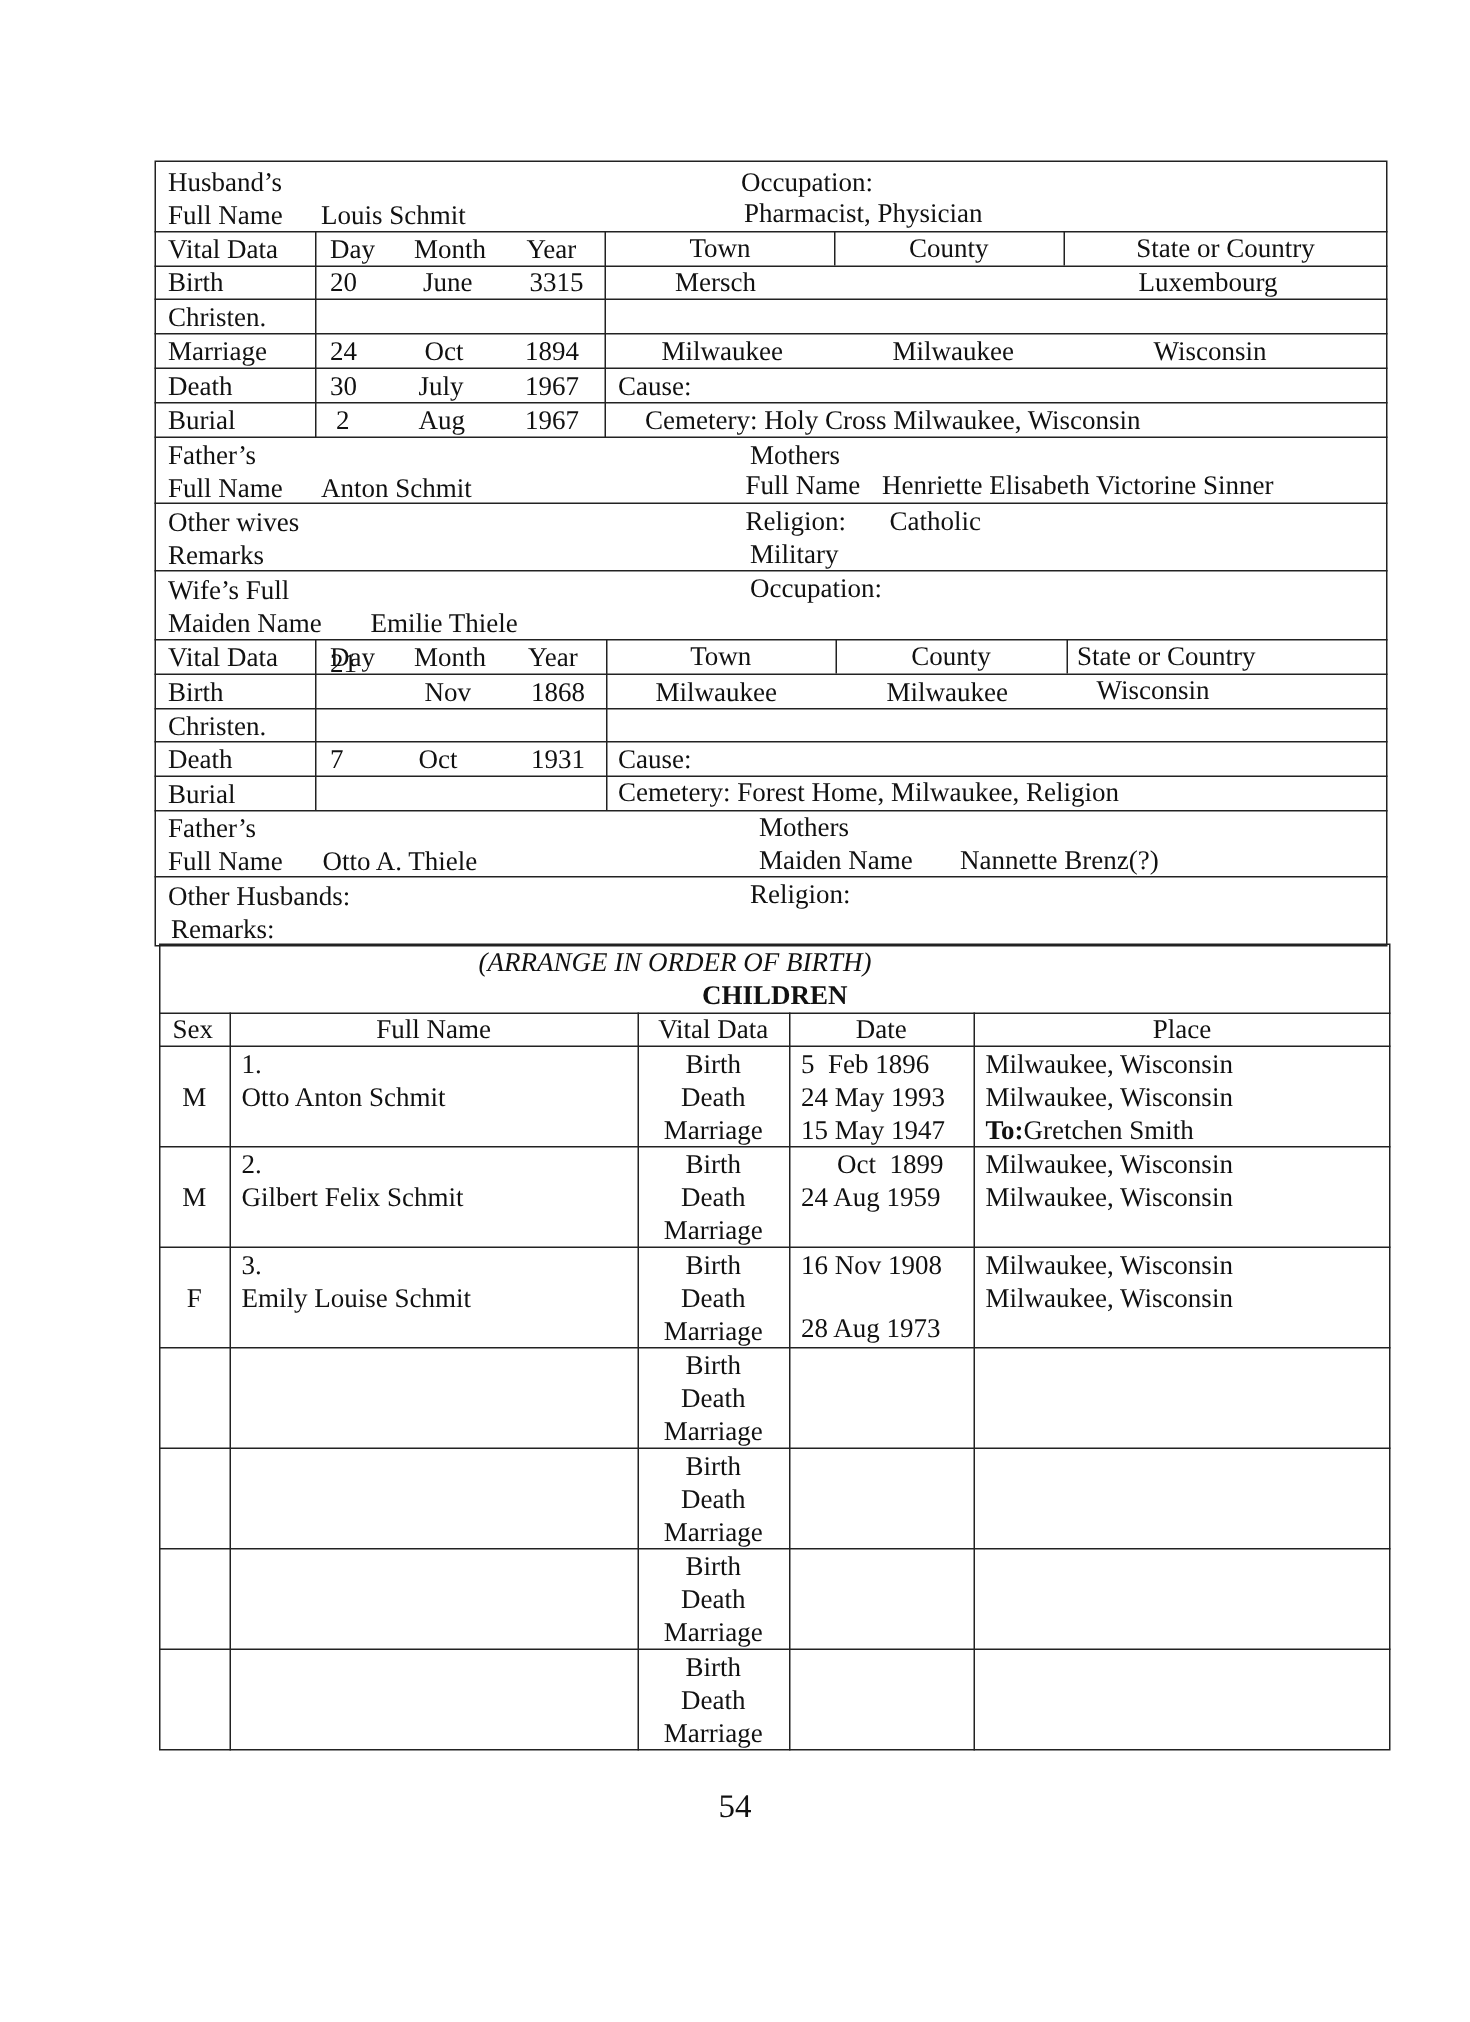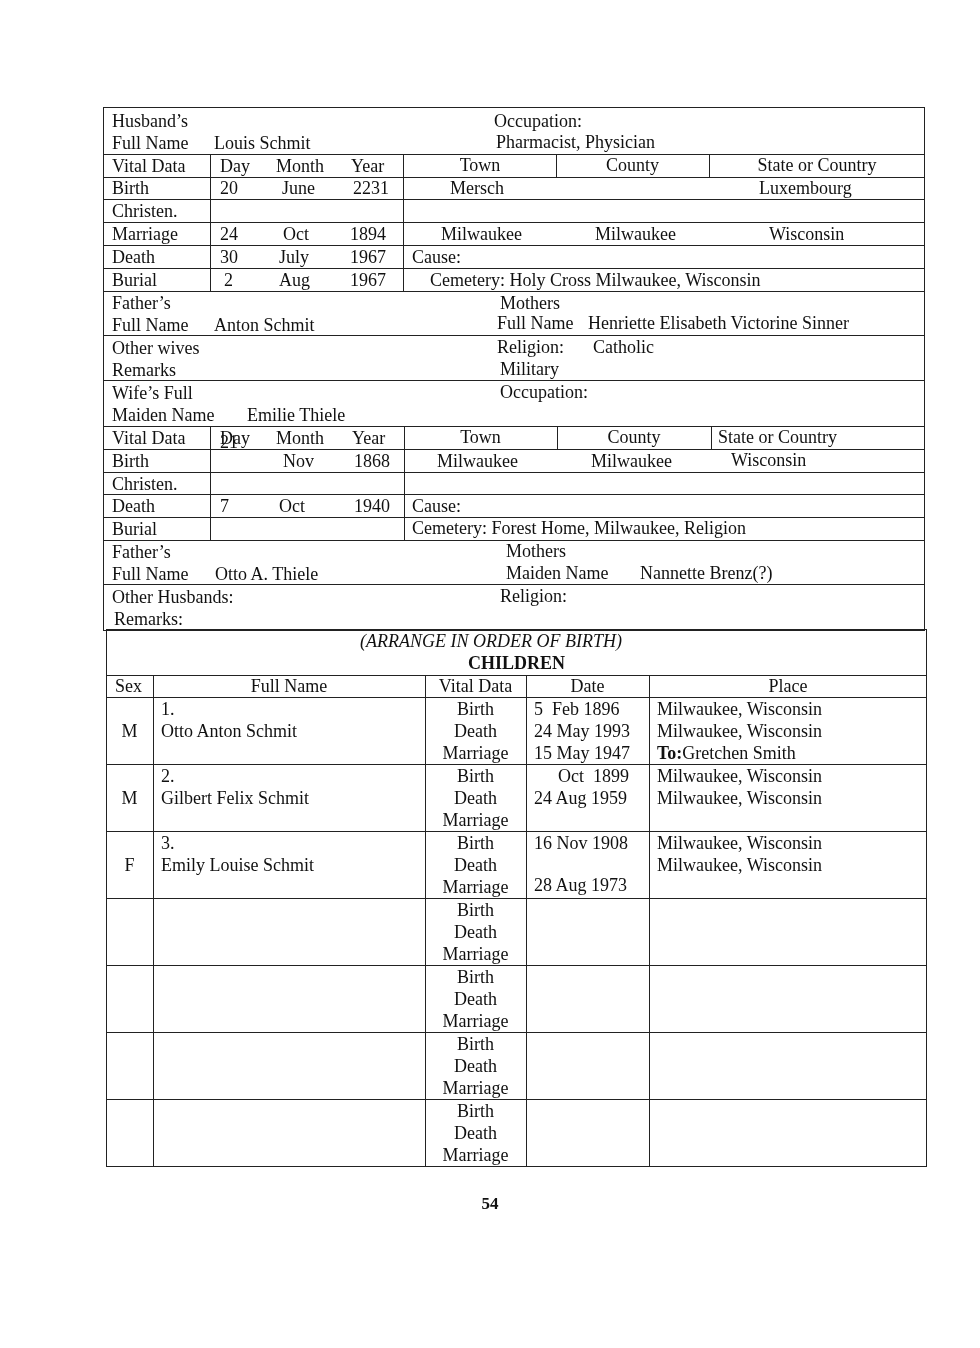--- a/index.html
+++ b/index.html
@@ -5,21 +5,21 @@
   html, body { margin:0; padding:0; background:#ffffff; }
   body { width:980px; height:1348px; position:relative; overflow:hidden;
          font-family:"Liberation Serif", "DejaVu Serif", serif; color:#111; font-size:18px; }
   .abs { position:absolute; white-space:nowrap; line-height:22px; }
   .line-h { position:absolute; height:0; border-top:1.5px solid #222; }
   .line-v { position:absolute; width:0; border-left:1.5px solid #222; }
   .frame { position:absolute; border:1.5px solid #222; box-sizing:border-box; }
   .c { text-align:center; }
   .b { font-weight:bold; }
   .i { font-style:italic; }
-  .page-num { font-size:17px;font-weight:bold; }
+  .page-num { font-size:22px; }
 </style>
 </head>
 <body>
 
 <div class="frame" style="left:103px;top:107px;width:822px;height:524px;"></div>
 <div class="frame" style="left:106px;top:629px;width:821px;height:538px;"></div>
 
 <div>
   <div class="abs" style="left:112px;top:110px;">Husband’s</div>
   <div class="abs" style="left:112px;top:132px;">Full Name</div>
@@ -40,21 +40,21 @@
   <div class="line-h" style="left:103px;top:177px;width:822px;"></div>
   <div class="line-v" style="left:210px;top:154px;height:138px;"></div>
   <div class="line-v" style="left:403px;top:154px;height:138px;"></div>
   <div class="line-v" style="left:556px;top:154px;height:23px;"></div>
   <div class="line-v" style="left:709px;top:154px;height:23px;"></div>
 
   <div>
     <div class="abs" style="left:112px;top:177px;">Birth</div>
     <div class="abs" style="left:220px;top:177px;">20</div>
     <div class="abs" style="left:282px;top:177px;">June</div>
-    <div class="abs" style="left:353px;top:177px;">2231</div>
+    <div class="abs" style="left:353px;top:177px;">3315</div>
     <div class="abs" style="left:450px;top:177px;">Mersch</div>
     <div class="abs" style="left:759px;top:177px;">Luxembourg</div>
   </div>
   <div class="line-h" style="left:103px;top:199px;width:822px;"></div>
 
   <div class="abs" style="left:112px;top:200px;">Christen.</div>
   <div class="line-h" style="left:103px;top:222px;width:822px;"></div>
 
   <div>
     <div class="abs" style="left:112px;top:223px;">Marriage</div>
@@ -133,21 +133,21 @@
   </div>
   <div class="line-h" style="left:103px;top:472px;width:822px;"></div>
 
   <div class="abs" style="left:112px;top:473px;">Christen.</div>
   <div class="line-h" style="left:103px;top:494px;width:822px;"></div>
 
   <div>
     <div class="abs" style="left:112px;top:495px;">Death</div>
     <div class="abs" style="left:220px;top:495px;">7</div>
     <div class="abs" style="left:279px;top:495px;">Oct</div>
-    <div class="abs" style="left:354px;top:495px;">1940</div>
+    <div class="abs" style="left:354px;top:495px;">1931</div>
     <div class="abs" style="left:412px;top:495px;">Cause:</div>
   </div>
   <div class="line-h" style="left:103px;top:517px;width:822px;"></div>
 
   <div>
     <div class="abs" style="left:112px;top:518px;">Burial</div>
     <div class="abs" style="left:412px;top:517px;">Cemetery: Forest Home, Milwaukee, Religion</div>
   </div>
   <div class="line-h" style="left:103px;top:540px;width:822px;"></div>
 
@@ -158,21 +158,21 @@
   <div class="abs" style="left:506px;top:562px;">Maiden Name</div>
   <div class="abs" style="left:640px;top:562px;">Nannette Brenz(?)</div>
   <div class="line-h" style="left:103px;top:584px;width:822px;"></div>
 
   <div class="abs" style="left:112px;top:586px;">Other Husbands:</div>
   <div class="abs" style="left:114px;top:608px;">Remarks:</div>
   <div class="abs" style="left:500px;top:585px;">Religion:</div>
 </div>
 
 <div>
-  <div class="abs i c" style="left:106px;top:630px;width:688px;margin-left:41px;">(ARRANGE IN ORDER OF BIRTH)</div>
+  <div class="abs i c" style="left:106px;top:630px;width:688px;">(ARRANGE IN ORDER OF BIRTH)</div>
   <div class="abs b c" style="left:106px;top:652px;width:821px;">CHILDREN</div>
   <div class="line-h" style="left:106px;top:675px;width:821px;"></div>
 
   <div class="abs" style="left:115px;top:675px;">Sex</div>
   <div class="abs c" style="left:153px;top:675px;width:272px;">Full Name</div>
   <div class="abs c" style="left:425px;top:675px;width:101px;">Vital Data</div>
   <div class="abs c" style="left:526px;top:675px;width:123px;">Date</div>
   <div class="abs c" style="left:649px;top:675px;width:278px;">Place</div>
   <div class="line-h" style="left:106px;top:697px;width:821px;"></div>
 

